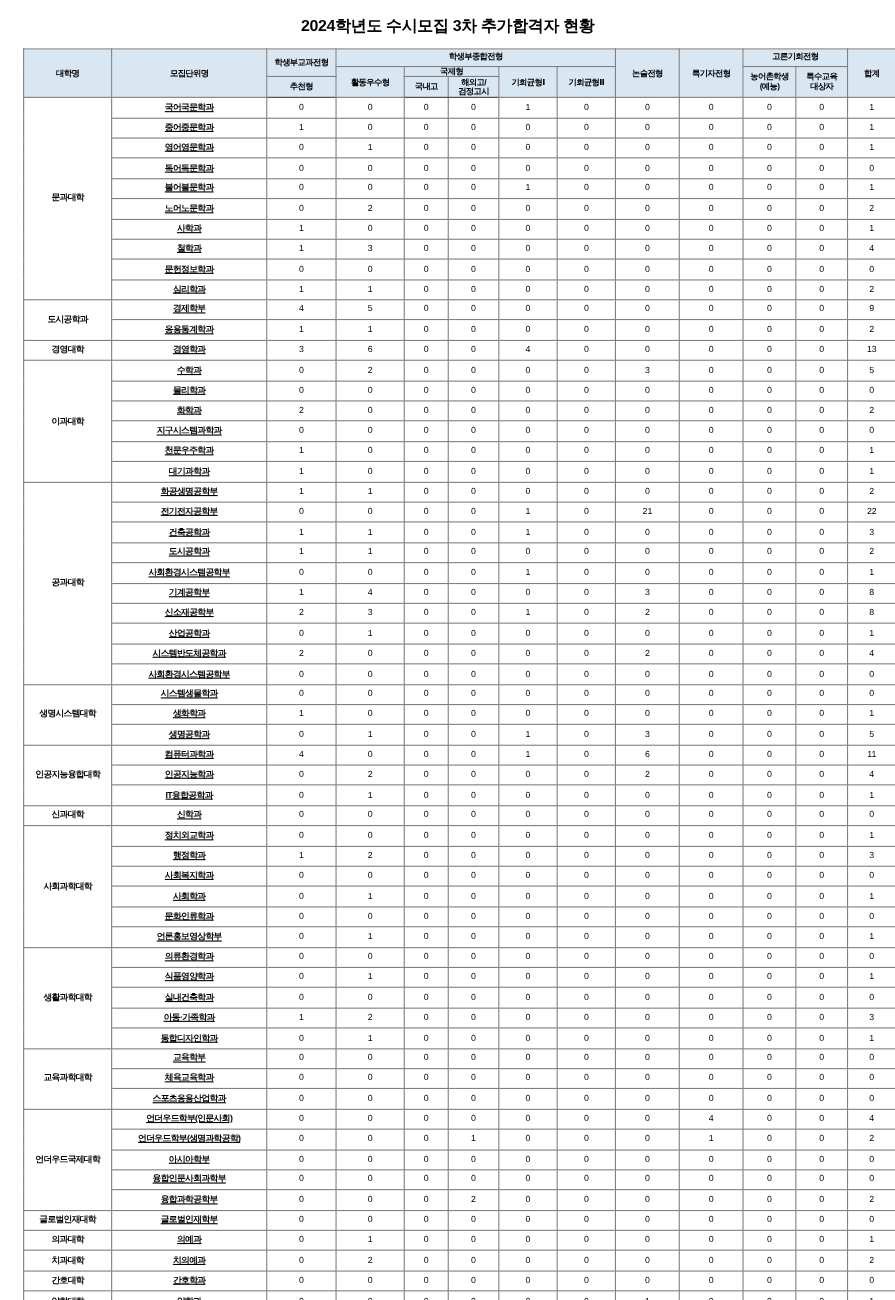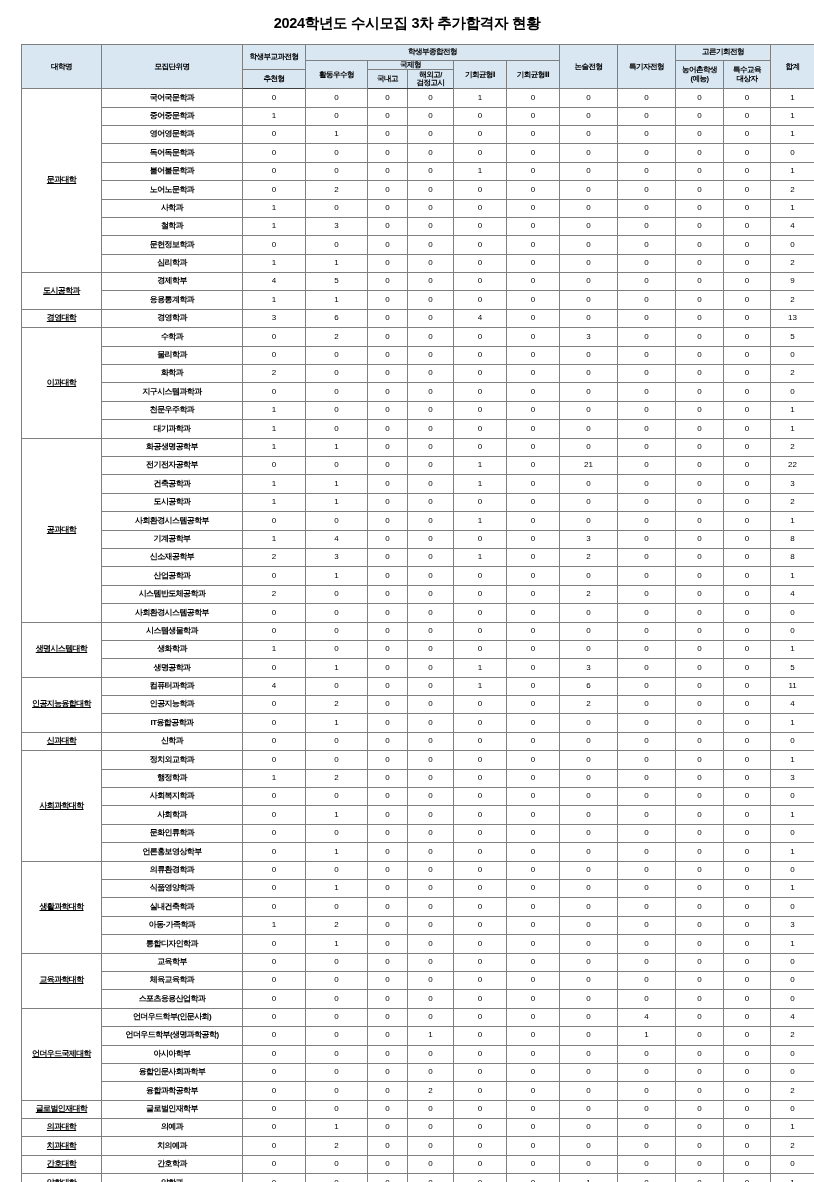--- a/index.html
+++ b/index.html
@@ -66,26 +66,26 @@
   
   tbody td {
     height: 17.4px;
     background: #ffffff;
     font-size: 8px;
   }
   tbody td.college {
     font-weight: bold;
     letter-spacing: -0.65px;
     font-size: 8px;
-    text-decoration: underline;
   }
   tbody td.dept {
     font-weight: bold;
     letter-spacing: -0.6px;
     font-size: 8px;
+    text-decoration: underline;
   }
   tbody td.num {
     font-weight: normal;
     font-size: 8px;
     letter-spacing: 0;
   }
   .sep-right { border-right: 1.6px solid #3f3f3f; }
   .grp-top { border-top: 1.6px solid #3f3f3f; }
   .grp-bottom { border-bottom: 1.6px solid #3f3f3f; }
   table.grid { border: 1.6px solid #3f3f3f; }

